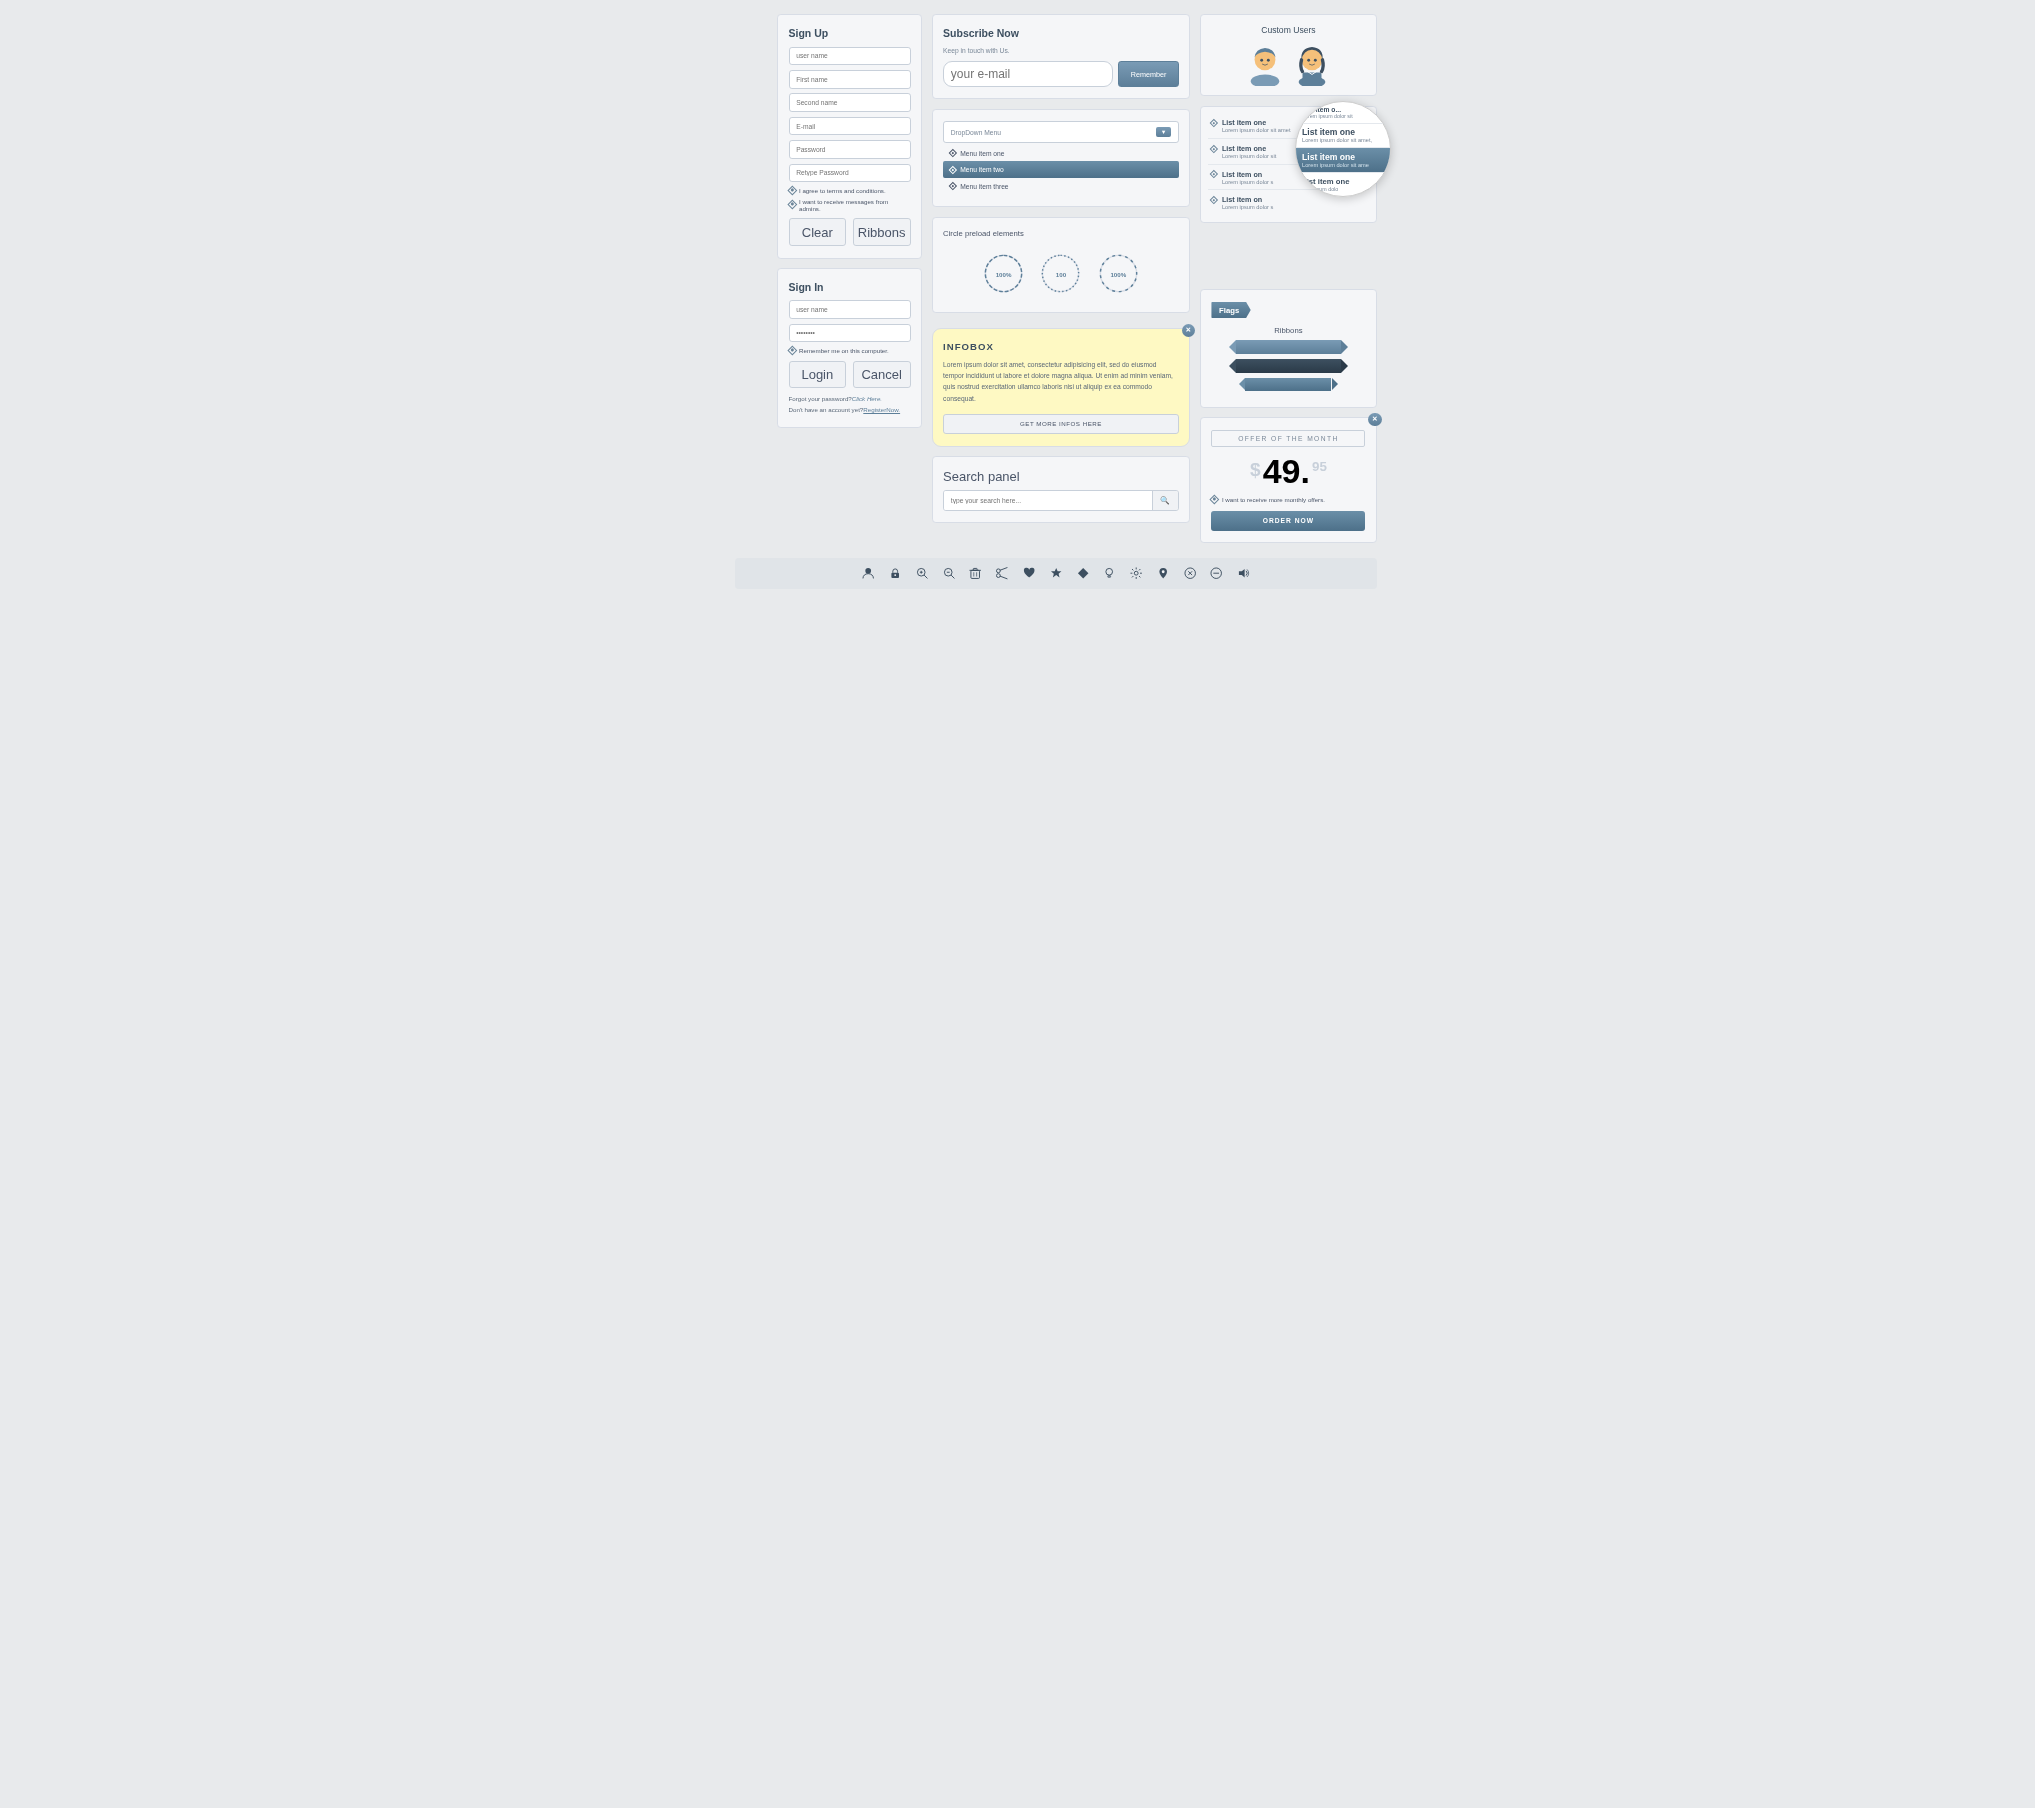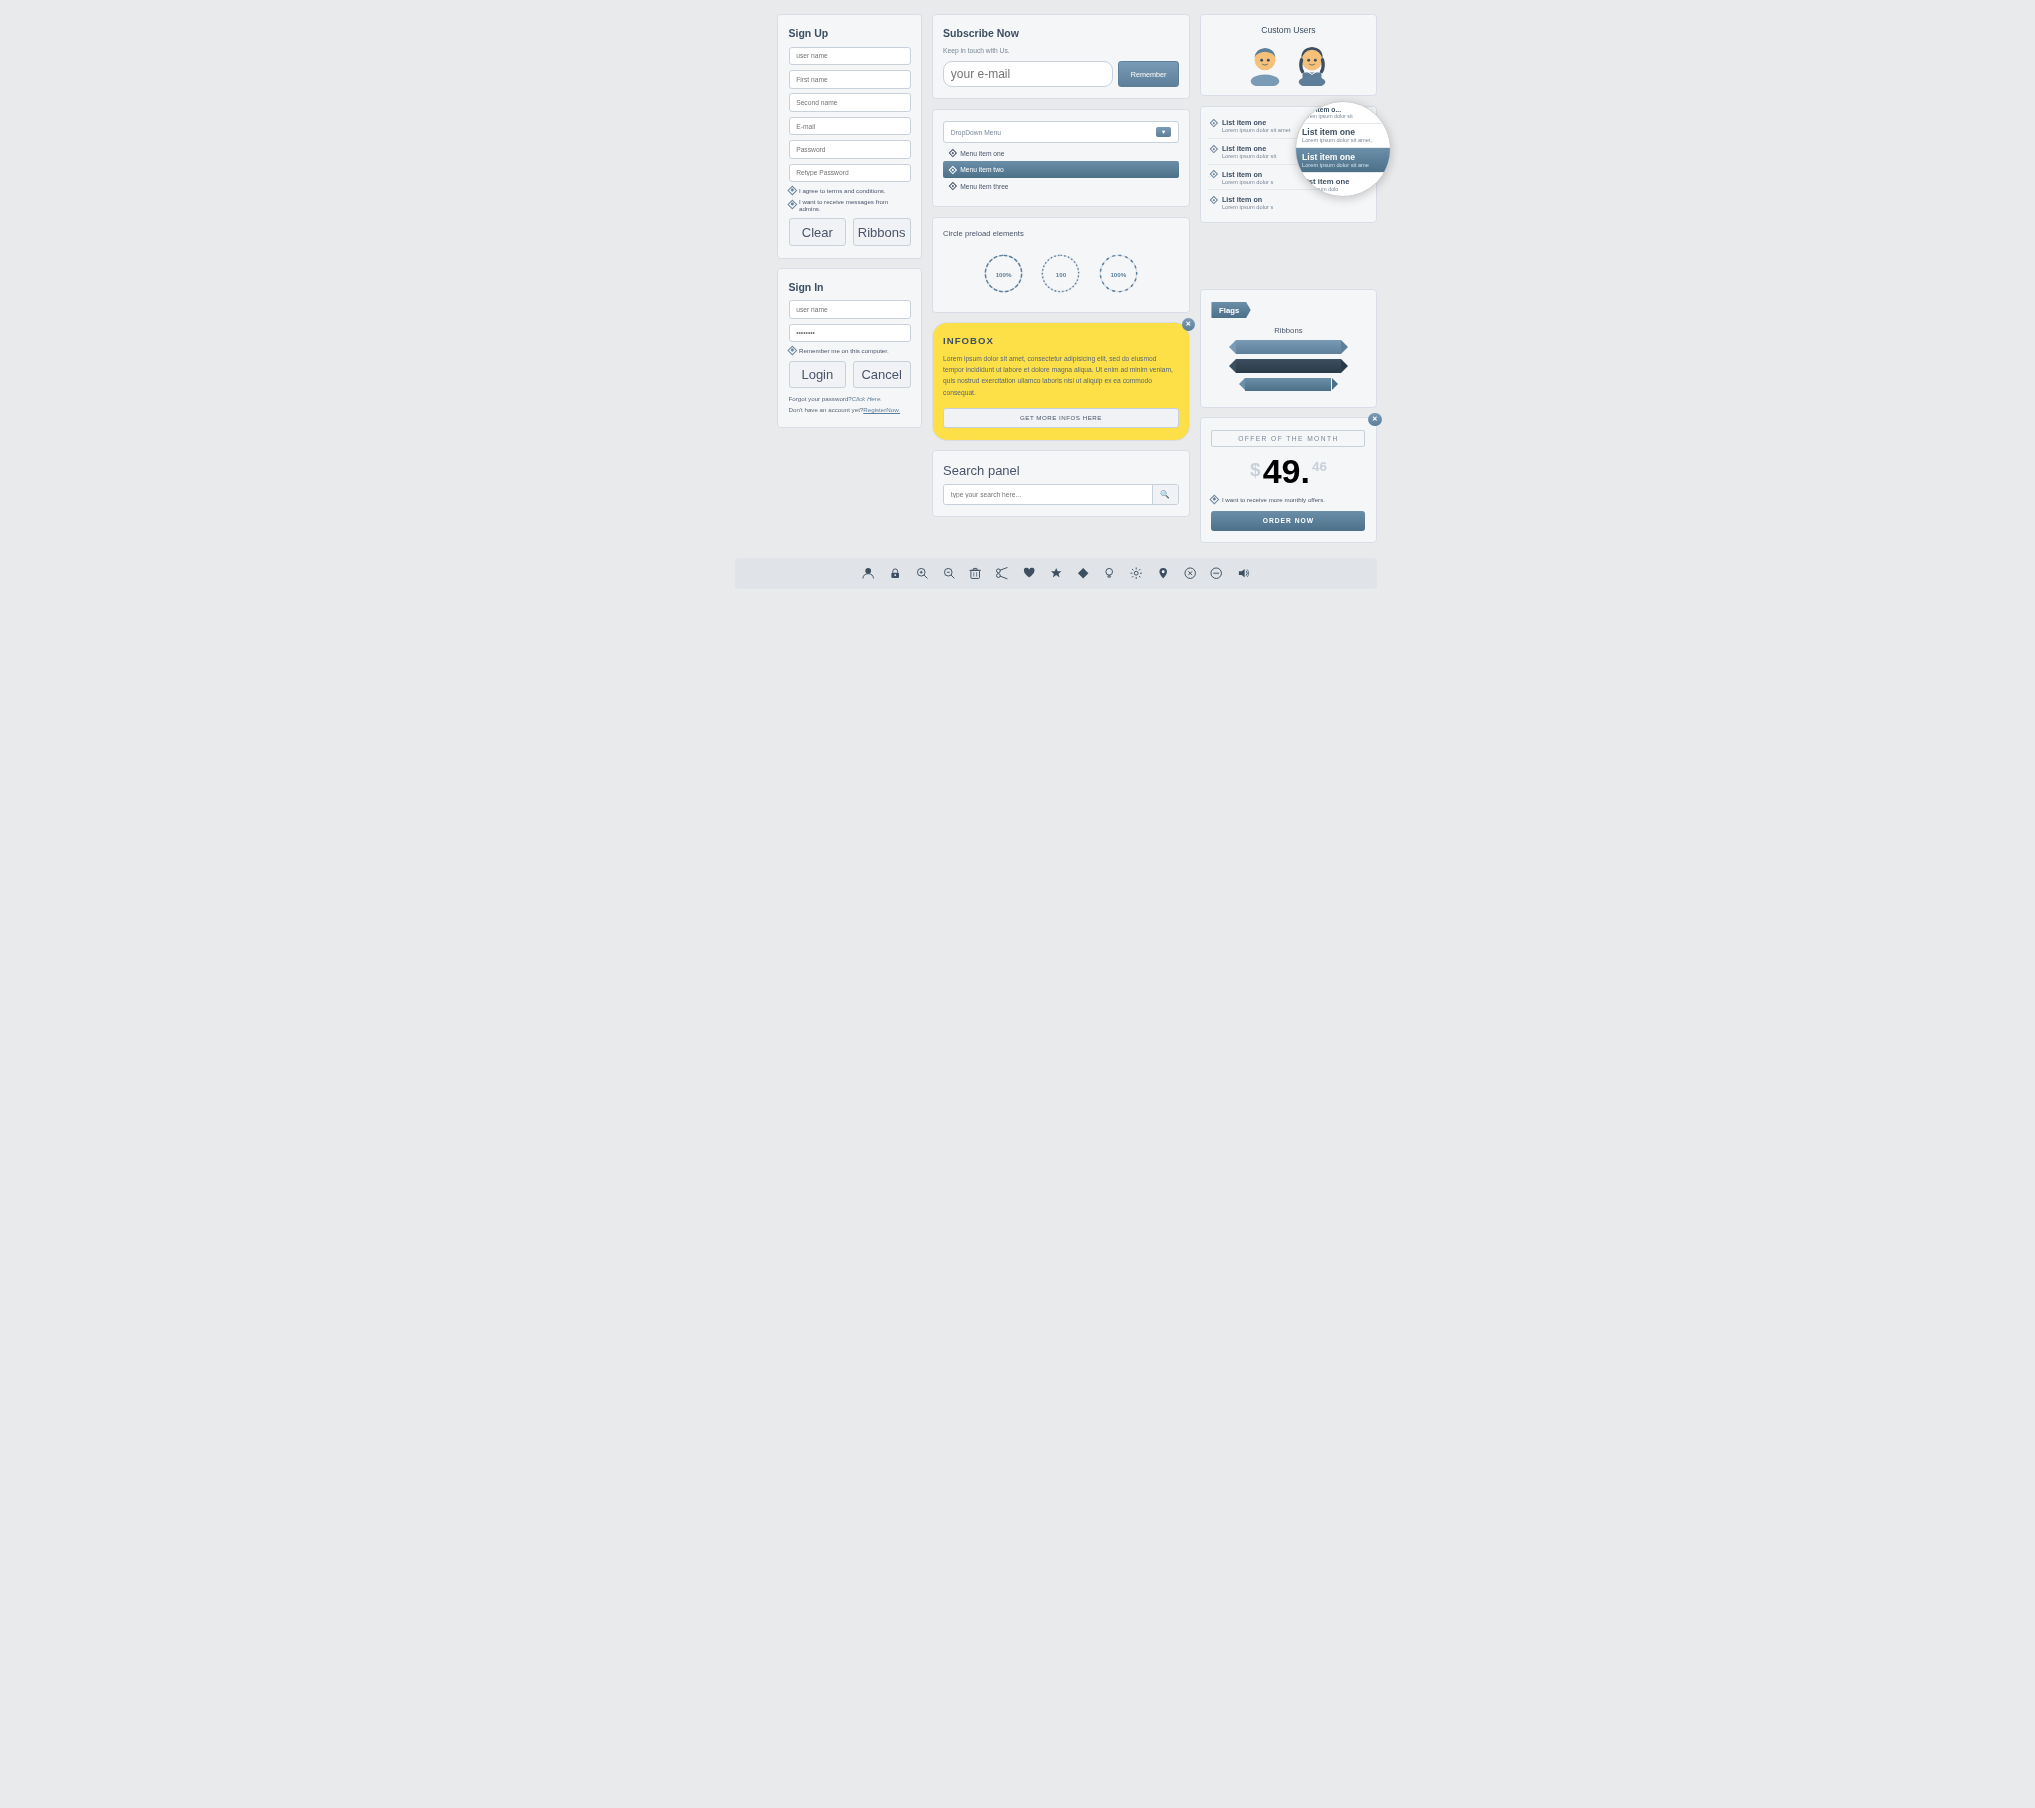--- a/index.html
+++ b/index.html
@@ -261,24 +261,25 @@
       left: 50%;
       transform: translate(-50%, -50%);
       font-size: 6.2px;
       color: #5d7f99;
       font-weight: 600;
     }
 
     
     .infobox-panel {
       position: relative;
-      background: #fde047;
+      background: #fef9c3;
       border: 0.5px solid #d8dde6;
-      border-radius: 15px;
+      border-radius: 9px;
       padding: 11.5px 10.5px;
+      margin-top: 6px;
     }
     .infobox-close {
       position: absolute;
       top: -5.7px;
       right: -5.7px;
       width: 13.4px;
       height: 13.4px;
       background: linear-gradient(to bottom, #7a9bb5, #5d7f99);
       border-radius: 50%;
       display: flex;
@@ -822,21 +823,21 @@
     </div>
 
     <div class="offer-panel">
       <div class="offer-close">✕</div>
 
       <div class="offer-title">OFFER OF THE MONTH</div>
 
       <div class="offer-price">
         <span class="offer-price-dollar">$</span>
         <span class="offer-price-main">49.</span>
-        <span class="offer-price-cents">46</span>
+        <span class="offer-price-cents">95</span>
       </div>
 
       <div class="offer-checkbox-row">
         <div class="checkbox-diamond"></div>
         <span>I want to receive more monthly offers.</span>
       </div>
 
       <button class="offer-order-btn">ORDER NOW</button>
     </div>
 

